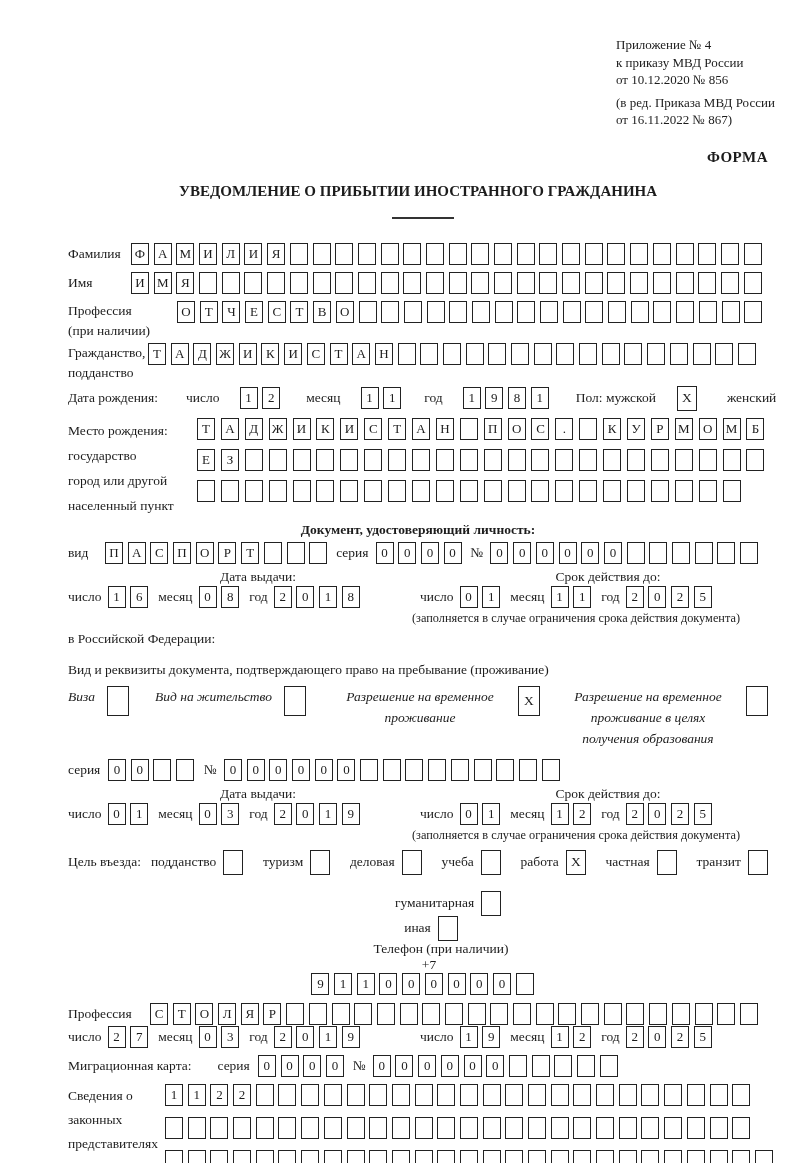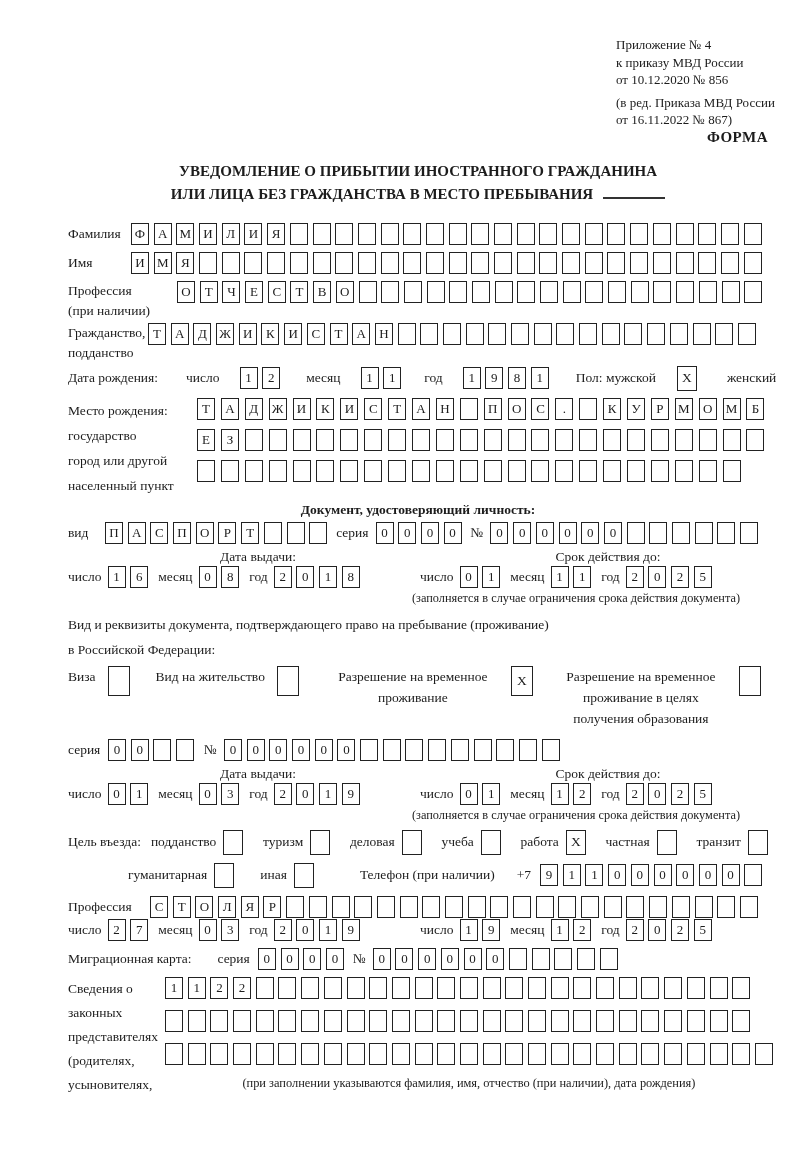--- a/index.html
+++ b/index.html
@@ -4,21 +4,21 @@
 <style>
   * { box-sizing: border-box; }
   body { margin: 0; background: #e8e8e8; }
   .page {
     width: 800px; height: 1163px; margin: 0 auto; background: #ffffff;
     color: #1c1c1c; font-family: "Liberation Serif", "DejaVu Serif", serif;
     padding: 36px 32px 16px 68px; position: relative; overflow: hidden;
   }
   .hdr-block { margin-left: auto; width: 152px; font-size: 13px; line-height: 17.5px; white-space: nowrap; }
   .hdr-block .grp2 { margin-top: 5px; }
-  .forma { text-align: right; font-weight: bold; font-size: 15px; letter-spacing: .5px; }
+  .forma { text-align: right; font-weight: bold; font-size: 15px; margin-top: 20px; letter-spacing: .5px; }
   .title { text-align: center; font-weight: bold; font-size: 15px; line-height: 23px; margin-top: 14px; }
   .uline { display: inline-block; width: 62px; height: 14px; border-bottom: 2px solid #333; margin-left: 10px; }
   .sec { font-weight: bold; font-size: 13.6px; margin-top: 24px; letter-spacing: .2px; }
 
   .row { display: flex; align-items: center; }
   .row.top { align-items: flex-start; }
   .lbl { font-size: 13.5px; flex-shrink: 0; }
   .cells { display: flex; gap: 4.7px; flex-shrink: 0; }
   .cells.sp { gap: 5.9px; }
   .cell {
@@ -40,21 +40,21 @@
   .dhead .dh-r { flex: 1; text-align: center; }
   .drow { display: flex; align-items: center; }
   .dgrp { display: flex; align-items: center; }
   .dgrp-l { width: 352px; }
   .dgrp .lbl { margin-right: 6px; }
   .dgrp .cells { margin-right: 10px; }
   .note { font-size: 12.3px; text-align: right; padding-right: 28px; }
   .intro { font-size: 13.5px; line-height: 25px; }
   .opts { display: flex; align-items: flex-start; margin-top: 4px; }
   .opt { display: flex; align-items: flex-start; }
-  .opt .lbl { line-height: 21px; margin-right: 12px; }
+  .opt .lbl { line-height: 21px; margin-right: 12px; font-style: italic; }
   .optlbl-c { width: 172px; text-align: center; }
   .purpose-row1 { display: flex; align-items: center; justify-content: space-between; }
   .pitem { display: flex; align-items: center; }
   .pitem .lbl { margin-right: 7px; }
   .rep-lbl { width: 97px; font-size: 13.5px; line-height: 24px; flex-shrink: 0; }
   .rep-rows > .cells { margin-bottom: 11px; }
   .rep-note { font-size: 12.4px; text-align: center; margin-top: 1px; }
 </style>
 </head>
 <body>
@@ -68,21 +68,21 @@
     <div class="grp2">
       <div>(в ред. Приказа МВД России</div>
       <div>от 16.11.2022 № 867)</div>
     </div>
   </div>
 
   <div class="forma">ФОРМА</div>
 
   <div class="title">
     <div>УВЕДОМЛЕНИЕ О ПРИБЫТИИ ИНОСТРАННОГО ГРАЖДАНИНА</div>
-    <div><span>ИЛИ ЛИЦА БЕЗ ГРАЖДАНСТВА В МЕСТО ПРЕБЫВАНИЯ</span><span class="uline"></span></div>
+    <div><span class="uline"></span></div>
   </div>
 
 
   <div class="row" style="margin-top:17px;">
     <span class="lbl" style="width:63px;">Фамилия</span>
     <span class="cells">
         <span class="cell">Ф</span>
         <span class="cell">А</span>
         <span class="cell">М</span>
         <span class="cell">И</span>
@@ -410,22 +410,22 @@
       <span class="cells">
           <span class="cell">2</span>
           <span class="cell">0</span>
           <span class="cell">2</span>
           <span class="cell">5</span>
         </span>
     </span>
   </div>
   <div class="note" style="margin-top:3px;">(заполняется в случае ограничения срока действия документа)</div>
 
+  <div class="intro">в Российской Федерации:</div>
   <div class="intro" style="margin-top:6px;">Вид и реквизиты документа, подтверждающего право на пребывание (проживание)</div>
-  <div class="intro">в Российской Федерации:</div>
 
   <div class="opts">
     <span class="opt" style="margin-right:26px;">
       <span class="lbl">Виза</span>
       <span class="chk chk-lg"></span>
     </span>
     <span class="opt" style="margin-right:28px;">
       <span class="lbl">Вид на жительство</span>
       <span class="chk chk-lg"></span>
     </span>
@@ -538,21 +538,21 @@
     <span class="pitem">
       <span class="lbl">частная</span>
       <span class="chk"></span>
     </span>
     <span class="pitem">
       <span class="lbl">транзит</span>
       <span class="chk"></span>
     </span>
   </div>
 
-  <div class="row" style="margin-top:8px;">
+  <div class="row" style="margin-top:16px;flex-direction:column;">
     <span class="pitem" style="margin-left:60px;">
       <span class="lbl">гуманитарная</span>
       <span class="chk"></span>
     </span>
     <span class="pitem" style="margin-left:26px;">
       <span class="lbl">иная</span>
       <span class="chk"></span>
     </span>
     <span class="lbl" style="margin-left:46px;">Телефон (при наличии)</span>
     <span class="lbl" style="margin-left:22px;">+7</span>

